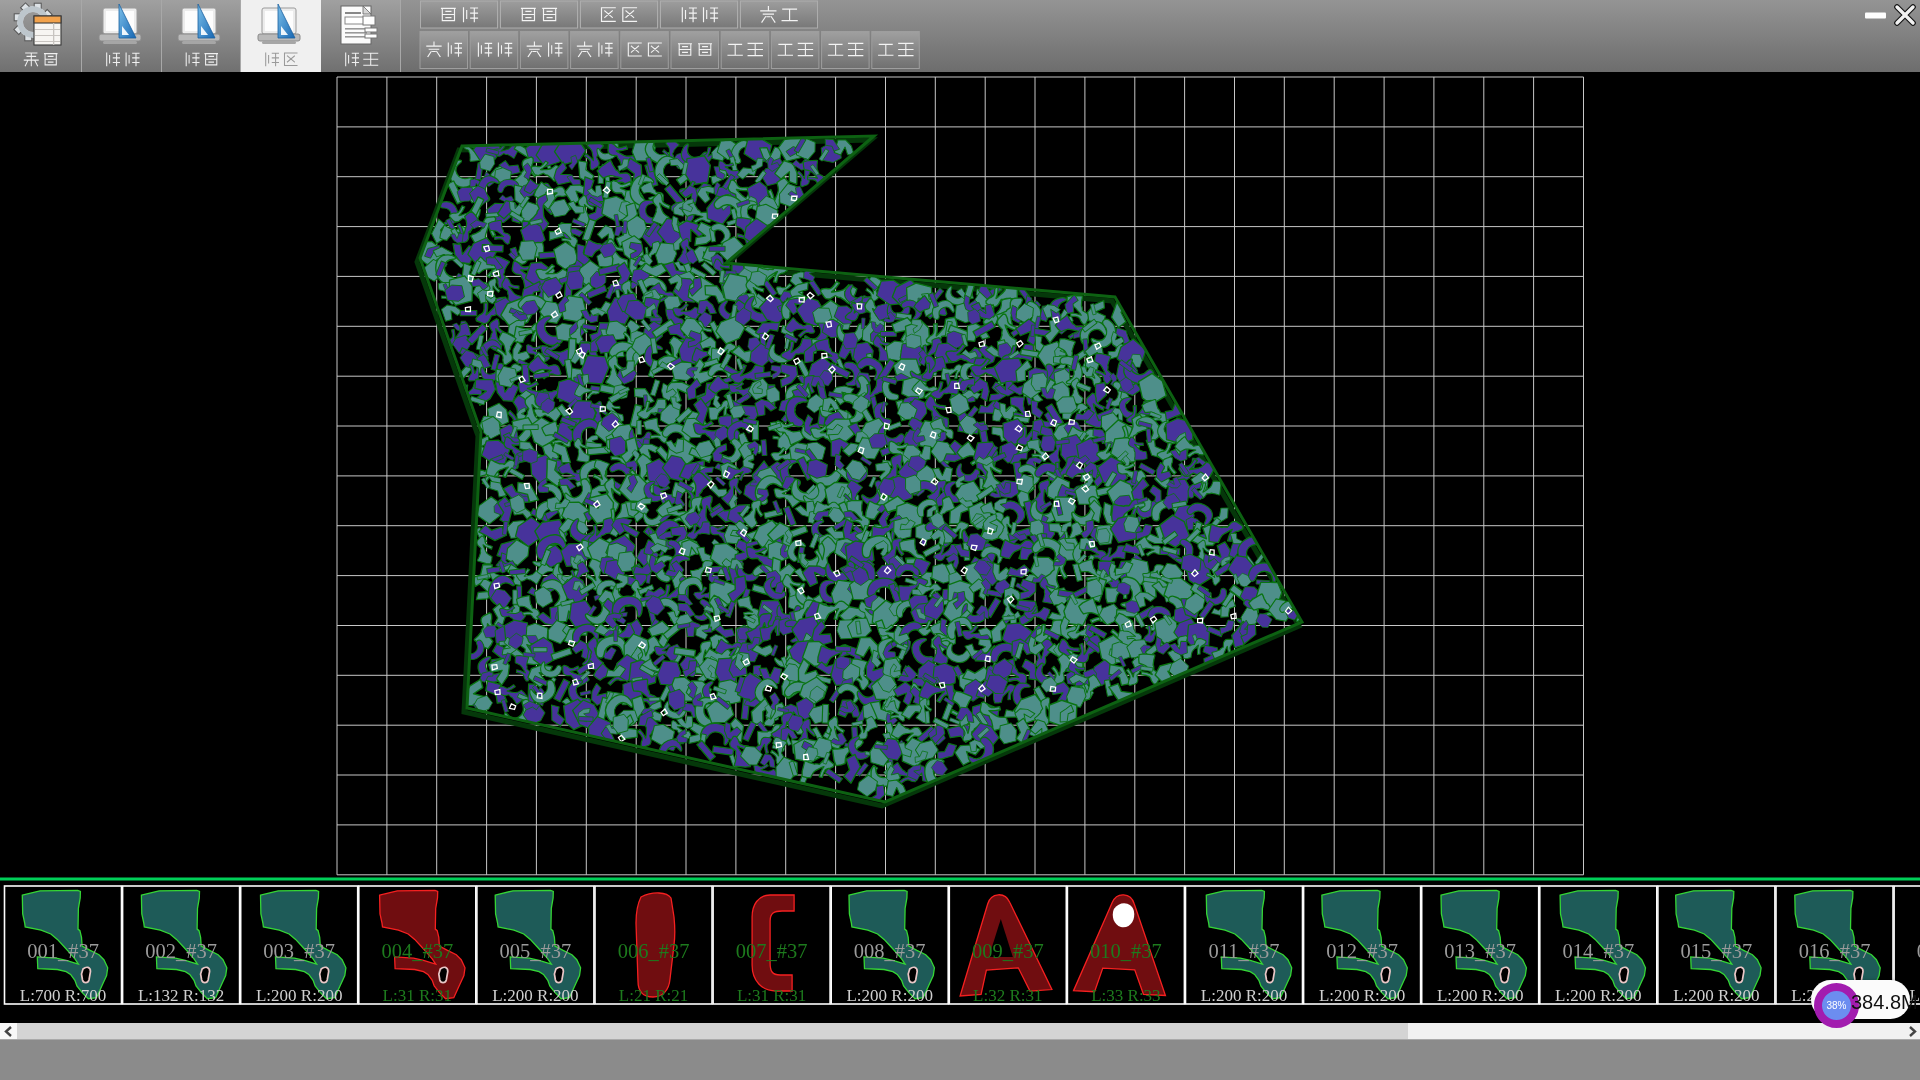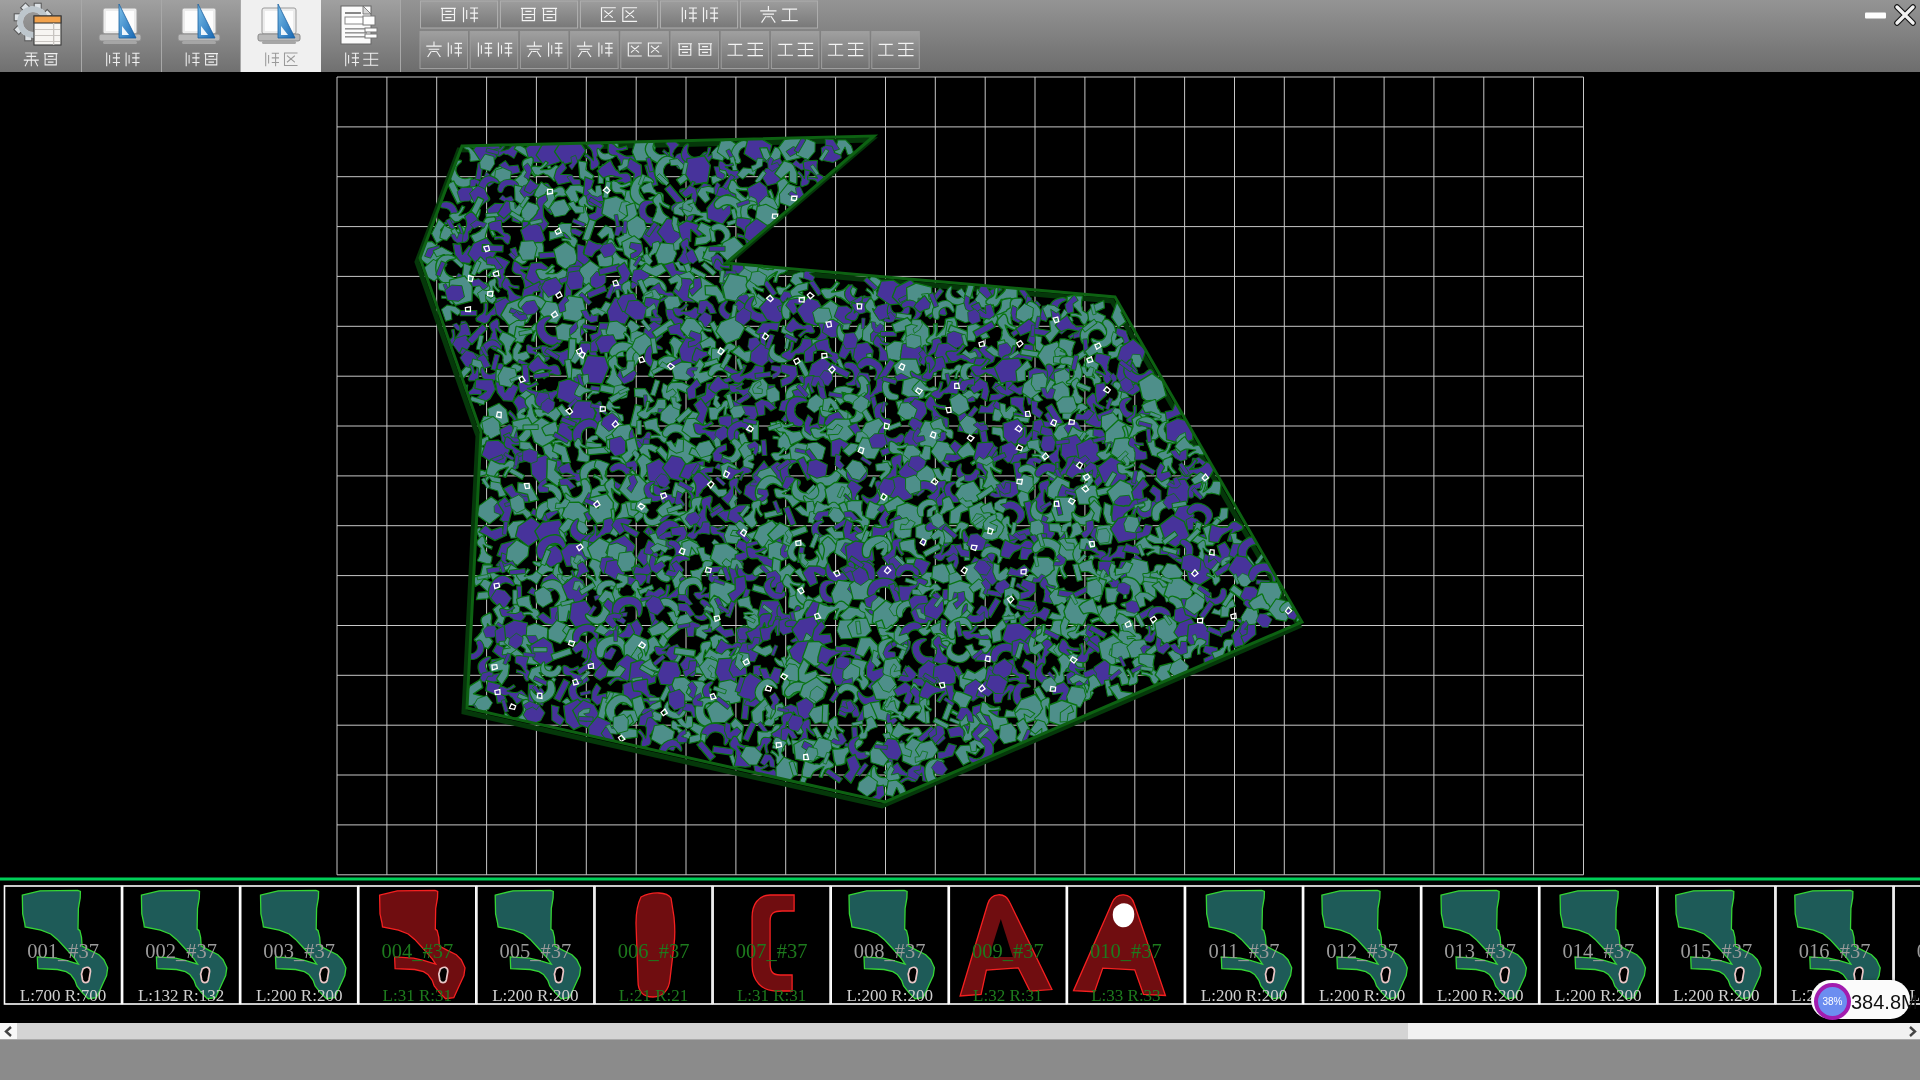--- a/index.html
+++ b/index.html
@@ -2469,13 +2469,13 @@
 <div class="abs" style="left:0;top:1023px;width:17px;height:16px;background:#f8f8f8"></div>
 <svg class="abs" style="left:3px;top:1026px" width="12" height="11" viewBox="0 0 12 11">
     <path d="M8 1 L3 5.5 L8 10" stroke="#444" stroke-width="2.4" fill="none"></path>
   </svg>
 <div class="abs" style="left:17px;top:1023px;width:1391px;height:16px;background:#d4d4d4"></div>
 <svg class="abs" style="left:1906px;top:1026px" width="12" height="11" viewBox="0 0 12 11">
     <path d="M4 1 L9 5.5 L4 10" stroke="#444" stroke-width="2.4" fill="none"></path>
   </svg>
 <div class="abs" style="left:0;top:1039px;width:1920px;height:41px;background:#8b8b8b;border-top:1px solid #a9a9a9"></div>
 <div class="abs" style="left:1811px;top:980px;width:99px;height:39px;background:#fbfbfb;border-radius:20px;box-shadow:0 1px 4px rgba(0,0,0,0.4)"></div>
-<div class="abs" style="left:1814px;top:983px;width:29px;height:29px;background:#6c8df0;border:4px solid #a21caf;border-radius:50%;color:#fff;font-size:10px;line-height:29px;text-align:center">38%</div>
+<div class="abs" style="left:1814px;top:983px;width:29px;height:29px;background:#6c8df0;border:8px solid #a21caf;border-radius:50%;color:#fff;font-size:10px;line-height:29px;text-align:center">38%</div>
 <div class="abs" style="left:1851px;top:991px;width:58px;height:18px;color:#111;font-size:20px;text-align:center">384.8M</div>
 </body></html>

